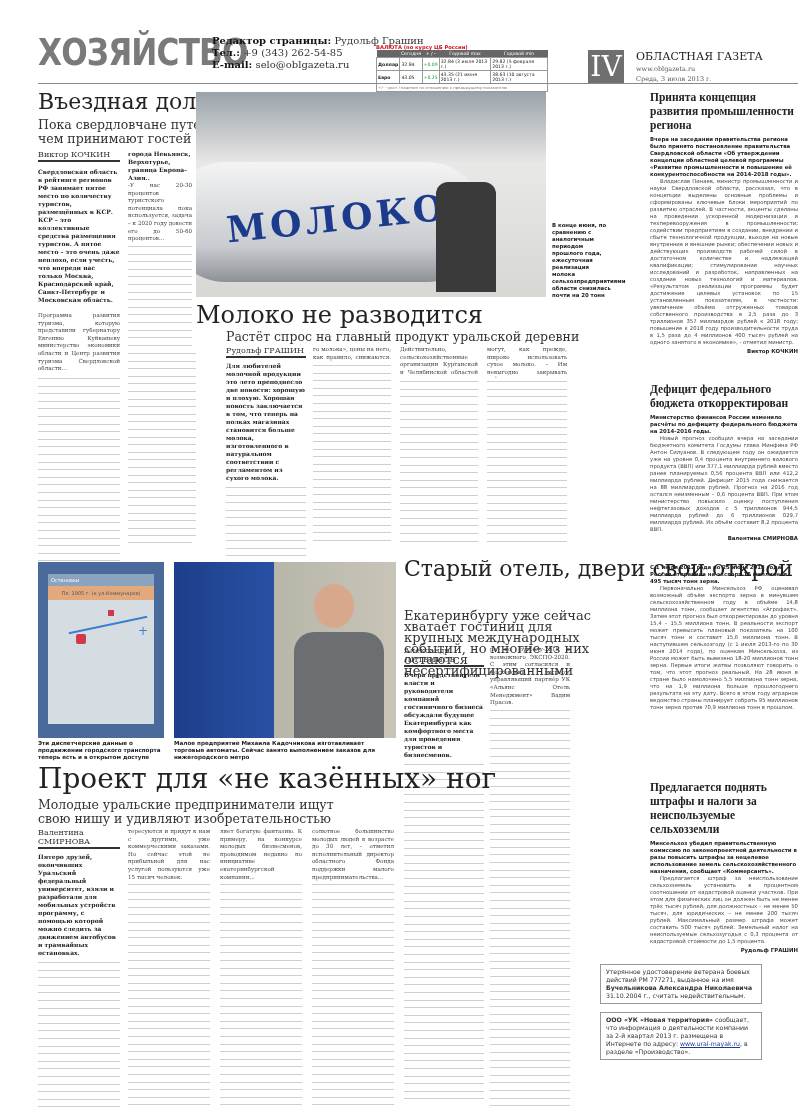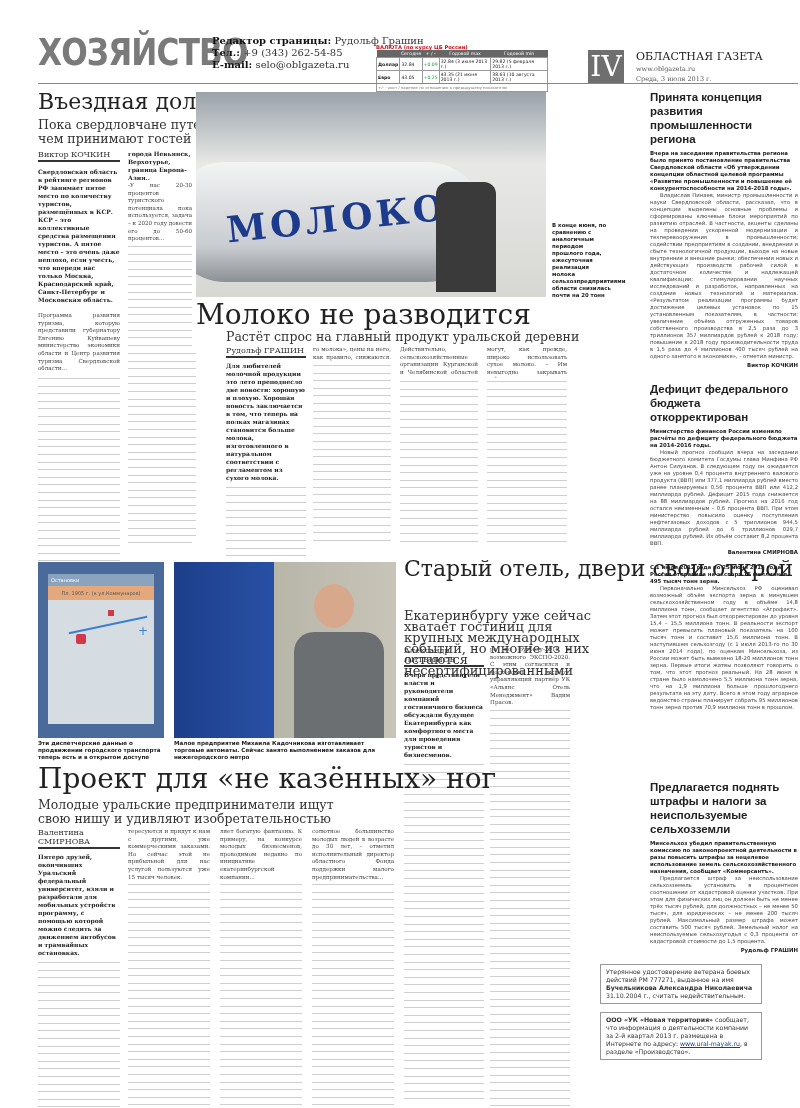--- a/index.html
+++ b/index.html
@@ -19,21 +19,21 @@
 .masthead{left:636px;top:50px}
 .masthead .n{font-size:11px;color:#222}
 .masthead .u,.masthead .d{font-size:6.5px;color:#555;margin-top:2px}
 .rule{left:38px;top:83px;width:760px;height:1px;background:#888}
 .h1{font-size:22px;color:#222;line-height:24px}
 .h2{font-size:12.5px;color:#333;line-height:14px}
 .byline{font-size:8px;color:#333;border-bottom:2px solid #333;padding-bottom:1px}
 .lead{font-size:6px;font-weight:bold;line-height:8px;color:#222}
 .txt{font-size:5.6px;line-height:7.6px;color:#444;text-align:justify}
 .col{position:absolute}
-.side h3{font-family:Liberation Sans, sans-serif;font-weight:bold;font-size:11.5px;line-height:14px;color:#222}
+.side h3{font-family:Liberation Serif, serif;font-weight:bold;font-size:11.5px;line-height:14px;color:#222}
 .side .l{font-family:"DejaVu Sans",sans-serif;font-size:5.4px;font-weight:bold;line-height:7px;margin-top:4px}
 .side .b{font-family:"DejaVu Sans",sans-serif;font-size:5.3px;line-height:7px;color:#444;text-indent:10px;text-align:justify}
 .side .s{font-family:"DejaVu Sans",sans-serif;font-size:5.4px;font-weight:bold;text-align:right;margin-top:2px}
 .photo{background:#ccc;overflow:hidden}
 .cap{font-family:"DejaVu Sans",sans-serif;font-size:5.6px;font-weight:bold;line-height:7px;color:#222}
 .ad{border:1px solid #999;padding:3px 5px;font-family:"DejaVu Sans",sans-serif;font-size:6.2px;line-height:8px;color:#333}
 .ad a{color:#1a3d8f;text-decoration:underline}
 .filler{background:repeating-linear-gradient(#fff 0,#fff 3px,#cfcfcf 3px,#cfcfcf 4px,#fff 4px,#fff 7.6px)}
 </style>
 </head>
@@ -96,21 +96,21 @@
   <div class="filler" style="height:300px"></div>
 </div>
 
 <div class="abs photo" style="left:196px;top:92px;width:350px;height:205px;background:linear-gradient(180deg,#9aa3aa 0,#e8e8e6 35%,#d7d7d4 100%)">
   <div style="position:absolute;left:-30px;top:70px;width:320px;height:120px;border-radius:60px;background:linear-gradient(180deg,#f4f4f4,#c9ccd0 70%,#8d9196)"></div>
   <div style="position:absolute;left:30px;top:105px;font-size:36px;font-weight:bold;color:#1c3b8d;letter-spacing:4px;transform:rotate(-6deg)">МОЛОКО</div>
   <div style="position:absolute;left:240px;top:90px;width:60px;height:110px;background:#3a3a3a;border-radius:12px 12px 0 0"></div>
 </div>
 <div class="abs cap" style="left:552px;top:222px;width:60px;font-size:5.4px">В конце июня, по сравнению с аналогичным периодом прошлого года, ежесуточная реализация молока сельхозпредприятиями области снизилась почти на 20 тонн</div>
 
-<div class="abs h1" style="left:196px;top:300px;font-size:28px;line-height:30px">Молоко не разводится</div>
+<div class="abs h1" style="left:196px;top:300px;font-size:24px;line-height:30px">Молоко не разводится</div>
 <div class="abs h2" style="left:226px;top:330px">Растёт спрос на главный продукт уральской деревни</div>
 <div class="col" style="left:128px;top:350px;width:68px">
   <div class="filler" style="height:190px"></div>
 </div>
 <div class="col" style="left:226px;top:346px;width:80px">
   <div class="byline">Рудольф ГРАШИН</div>
   <div class="lead" style="margin-top:4px">Для любителей молочной продукции это лето преподнесло две новости: хорошую и плохую. Хорошая новость заключается в том, что теперь на полках магазинах становится больше молока, изготовленного в натуральном соответствии с регламентом из сухого молока.</div>
   <div class="filler" style="height:110px;margin-top:2px"></div>
 </div>
 <div class="col txt" style="left:313px;top:346px;width:78px">го молока», цены на него, как правило, снижаются. Так было, например, в прошлом году.</div>

